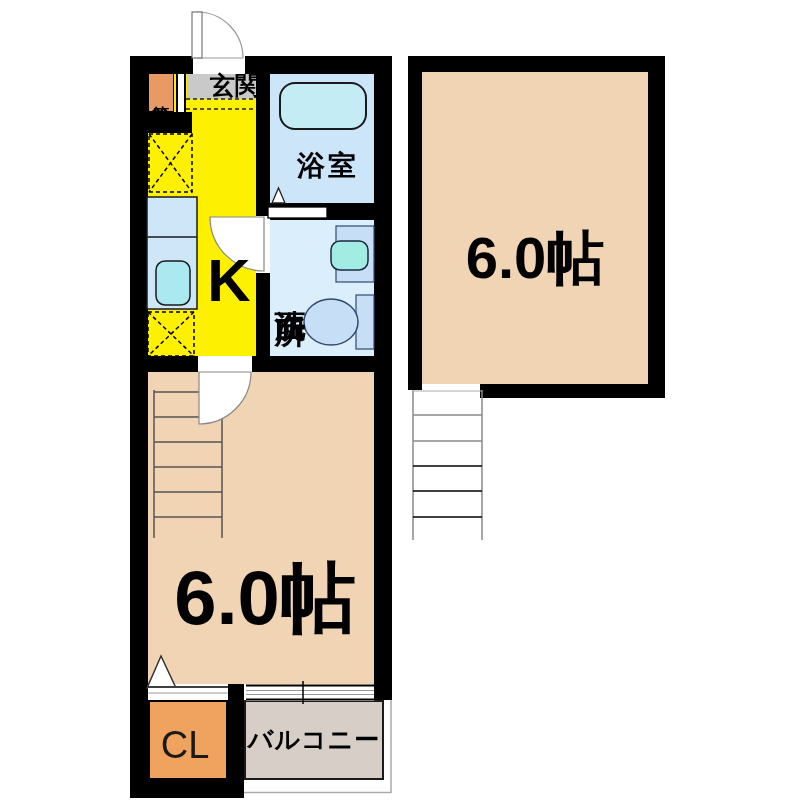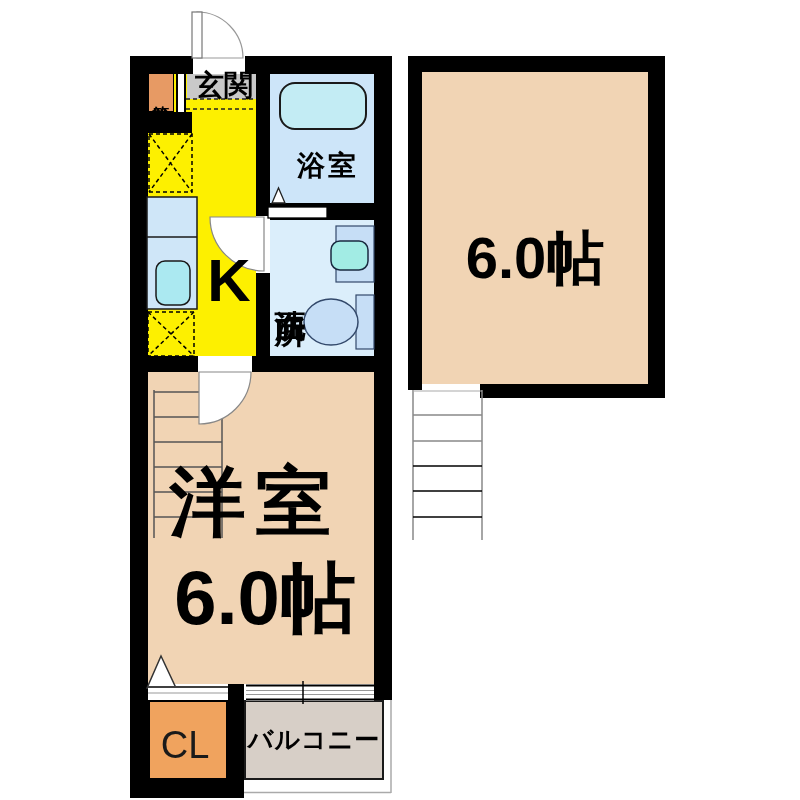--- a/index.html
+++ b/index.html
@@ -148,23 +148,22 @@
       <line x1="148" y1="693" x2="228" y2="693" stroke="#999" stroke-width="1"></line>
     </g>
 
     <g stroke="#aaa" stroke-width="1.5" fill="none">
       <line x1="391" y1="700" x2="391" y2="793"></line>
       <line x1="244" y1="792.5" x2="391" y2="792.5"></line>
     </g>
   </svg>
 
   <div class="abs lbl vtext" style="left:149px;top:75px;width:24px;height:36px;font-size:17px;letter-spacing:0;">靴箱</div>
-  <div class="abs lbl" style="left:194px;top:71px;width:60px;height:28px;font-size:29px;">玄関</div>
+  <div class="abs lbl" style="left:205px;top:71px;width:60px;height:28px;font-size:25px;">玄関</div>
   <div class="abs lbl" style="left:288px;top:150px;width:80px;height:32px;font-size:28px;letter-spacing:3px;">浴室</div>
   <div class="abs lbl vtext" style="left:272px;top:224px;width:36px;height:130px;font-size:31px;letter-spacing:3px;">洗面所</div>
   <div class="abs lbl" style="left:200px;top:250px;width:58px;height:62px;font-size:60px;font-weight:700;">K</div>
   <div class="abs lbl" style="left:422px;top:222px;width:226px;height:72px;font-size:58px;white-space:nowrap;">6.0帖</div>
-  <div class="abs lbl" style="left:148px;top:456px;width:215px;height:92px;font-size:76px;letter-spacing:10px;">洋室</div>
   <div class="abs lbl" style="left:145px;top:552px;width:240px;height:92px;font-size:76px;white-space:nowrap;">6.0帖</div>
   <div class="abs lbl" style="left:246px;top:724px;width:136px;height:30px;font-size:25px;letter-spacing:1px;">バルコニー</div>
   <div class="abs lbl" style="left:150px;top:722px;width:70px;height:46px;font-size:38px;font-weight:500;color:#1a1a1a;">CL</div>
 
 </div>
 
 </body></html>

